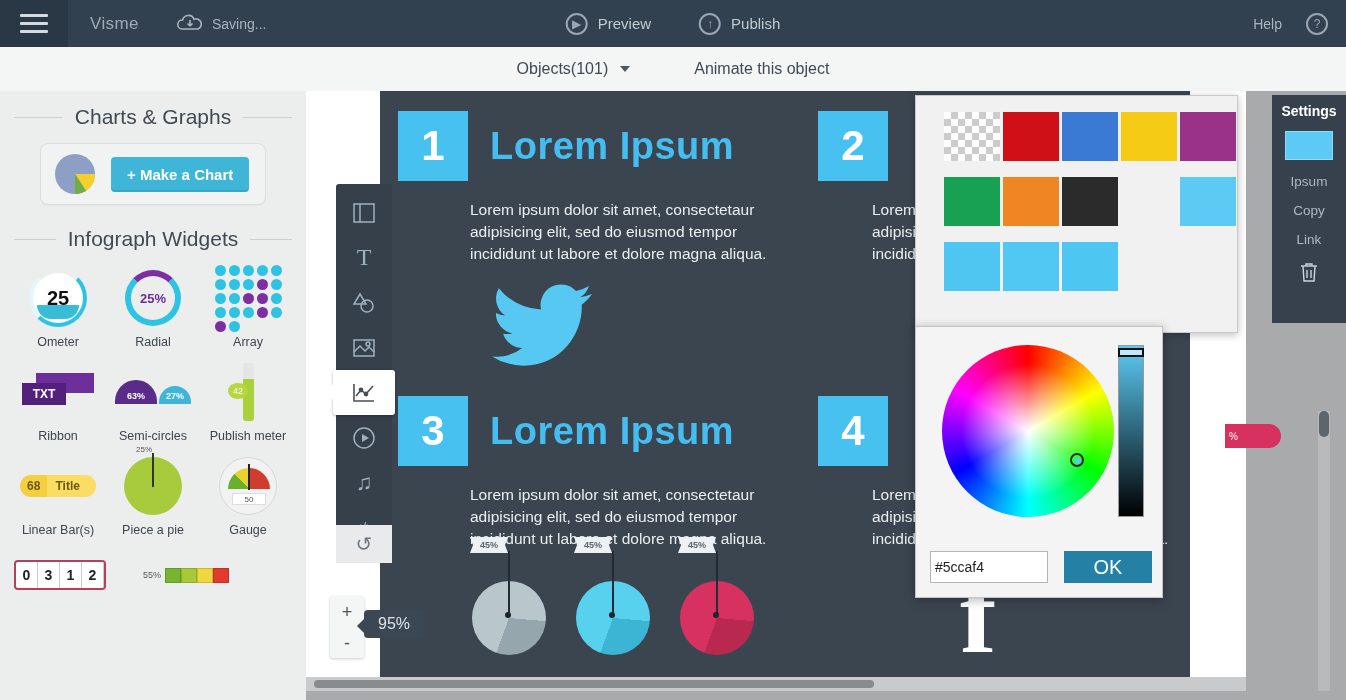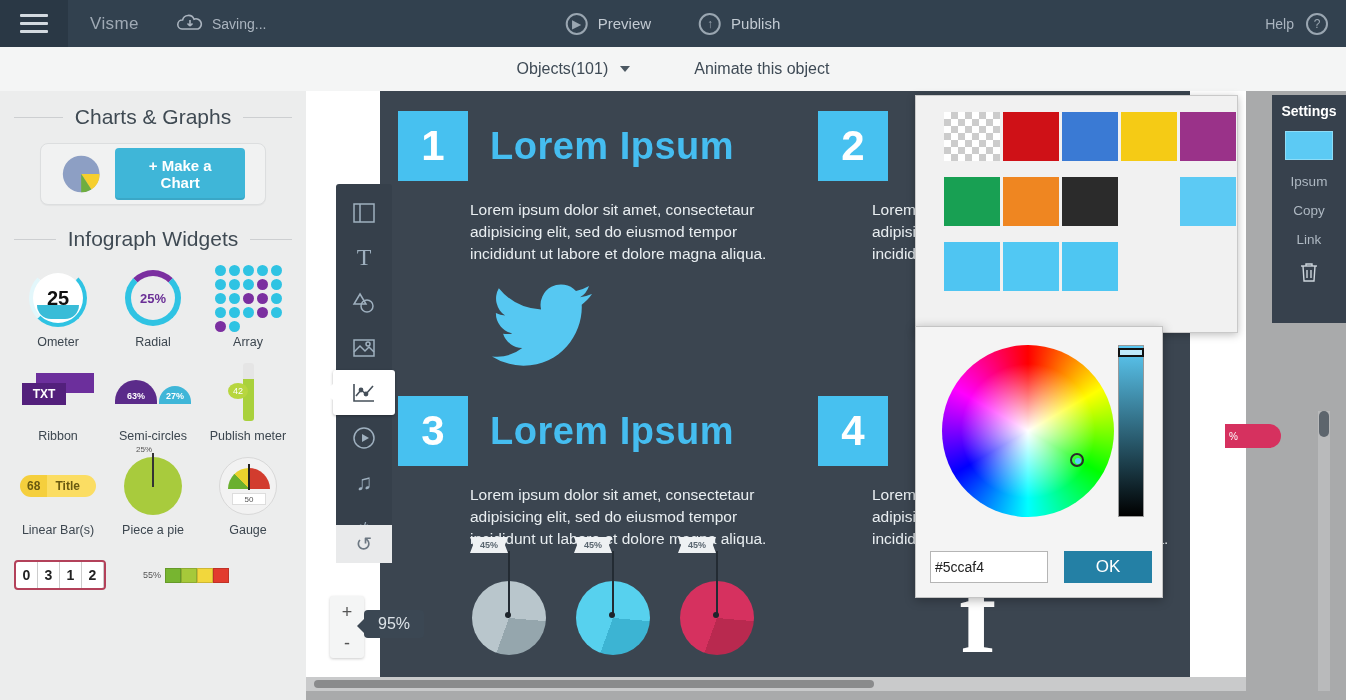--- a/index.html
+++ b/index.html
@@ -27,21 +27,21 @@
     border-radius: 1px; margin: 5px 0;
   }
   .brand { margin-left: 22px; font-size: 17px; color: #9fa9b4; letter-spacing: .4px; }
   .saving { margin-left: 38px; display: flex; align-items: center; gap: 9px; font-size: 14px; color: #aab4bf; }
   .topcenter {
     position: absolute; left: 50%; transform: translateX(-50%);
     display: flex; align-items: center; gap: 48px;
   }
   .topbtn { display: flex; align-items: center; gap: 10px; cursor: pointer; font-size: 15px; color: #c2cad2; }
   .help {
-    position: absolute; right: 18px; display: flex; align-items: center; gap: 12px;
+    position: absolute; right: 18px; display: flex; align-items: center; gap: 24px;
     cursor: pointer; font-size: 14px; color: #aab4bf;
   }
   .circ-ico {
     width: 22px; height: 22px; border: 2px solid #9aa6b1; border-radius: 50%;
     display: flex; align-items: center; justify-content: center;
     font-size: 12px; color: #9aa6b1;
   }
 
   
   .objbar {
@@ -64,21 +64,21 @@
   .sec-head {
     display: flex; align-items: center; gap: 12px;
     padding: 0 14px; margin-top: 14px; color: #3f4a53; font-size: 21px;
   }
   .sec-head .ln { flex: 1; height: 1px; background: #cdcfd1; }
   .sec-head .txt { white-space: nowrap; font-weight: 300; }
 
   .chart-box {
     margin: 14px 40px 0 40px; border: 1px solid #dcdedf; background: #f1f2f2;
     border-radius: 8px; height: 62px; display: flex; align-items: center;
-    padding: 0 20px; gap: 14px; box-shadow: 0 1px 1px rgba(0,0,0,.04);
+    padding: 0 12px; gap: 14px; box-shadow: 0 1px 1px rgba(0,0,0,.04);
     cursor: pointer;
   }
   .make-chart-btn {
     background: #3fb6d8; color: #fff; font-weight: bold; font-size: 15px;
     border-radius: 4px; padding: 9px 16px; border: none; cursor: pointer;
     box-shadow: inset 0 -2px 0 rgba(0,0,0,.08);
   }
 
   .widgets { padding: 12px 14px 0 14px; }
   .wrow { display: flex; justify-content: space-between; margin-bottom: 8px; }
@@ -281,21 +281,21 @@
   }
   .valbar .knob { position:absolute; left:-1px; top: 2px; width:26px; height:9px;
     border:2px solid #111; background:#bfe9fa; }
   .hexrow { position:absolute; left: 14px; bottom: 14px; display:flex; align-items:center; gap: 16px; }
   .hexin {
     width: 118px; height: 32px; background:#fff; border:1px solid #b5b5b5;
     padding: 0 4px; font-size:14px; color:#222; font-family:"Liberation Sans",sans-serif;
   }
   .okbtn {
     width: 88px; height: 32px; background:#2480a5; color:#fff; border:none;
-    font-size:17px; cursor:pointer;text-align:center;
+    font-size:20px; cursor:pointer;text-align:center;
   }
 
   
   .settings {
     position:absolute; right: 0; top: 95px; width: 74px; height: 228px;
     background:#37414d; z-index: 45; text-align:center; padding-top: 8px;
   }
   .settings .ttl { color:#fff; font-size:14px; font-weight:bold; }
   .settings .swatch { width:48px; height:29px; background:#5ccaf4; margin: 12px auto 14px auto;
     border:1px solid #8ddcf7; cursor:pointer; }

